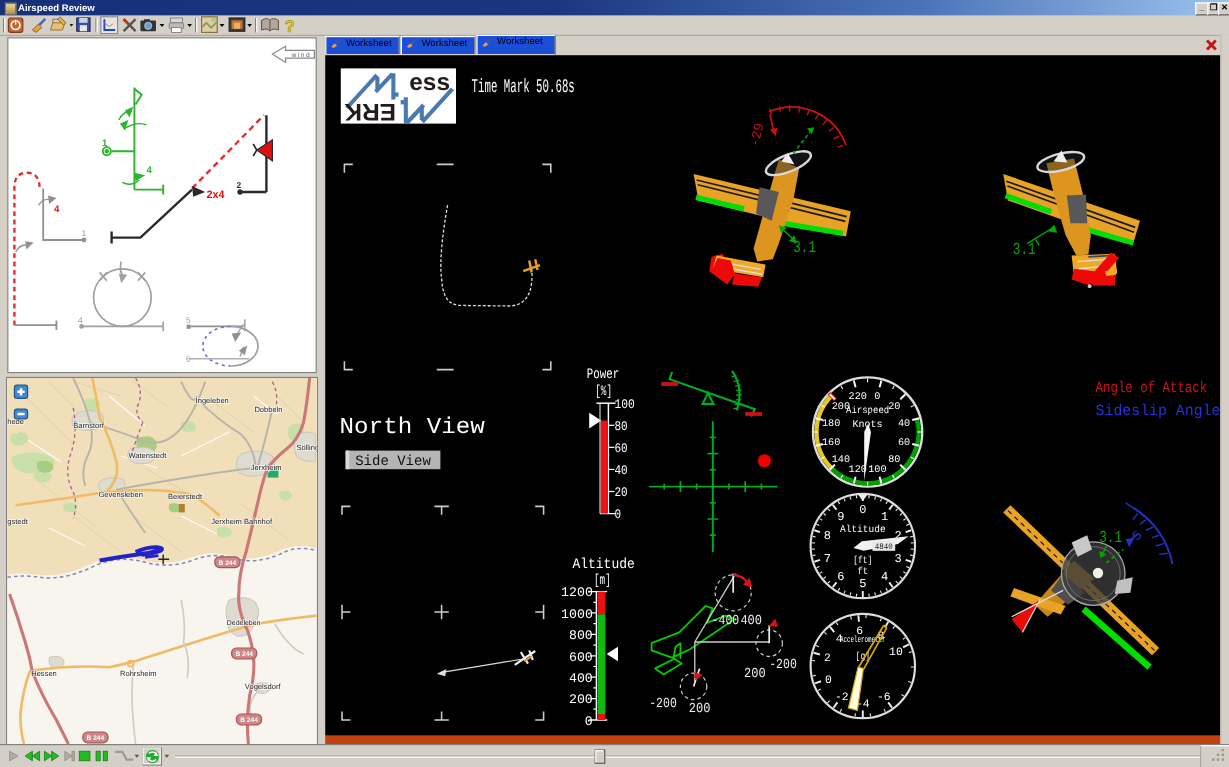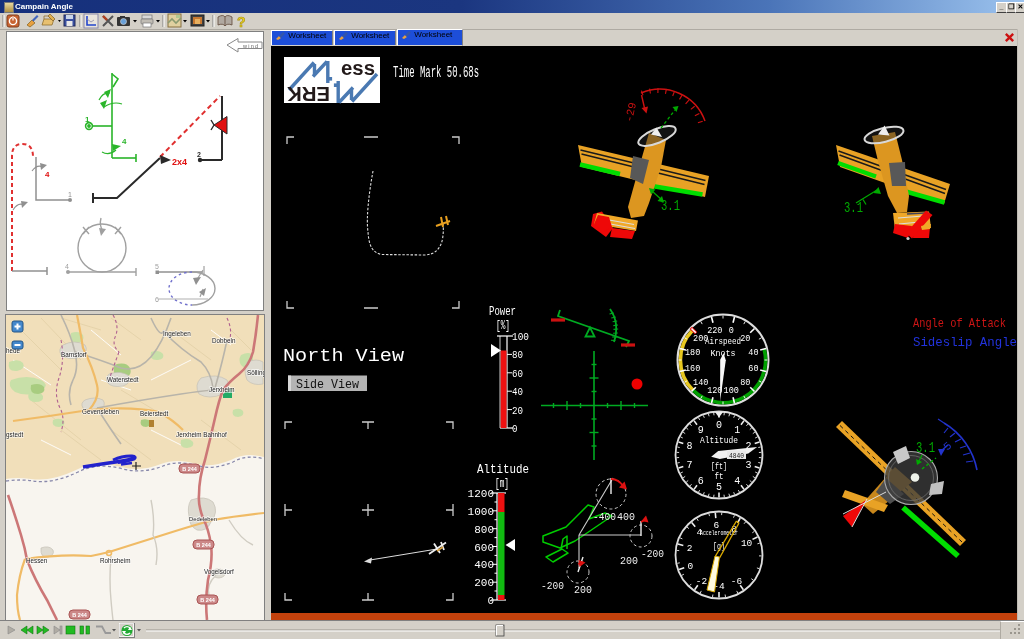--- a/index.html
+++ b/index.html
@@ -19,21 +19,21 @@
 svg{display:block;}
 text{font-family:"Liberation Mono",monospace;}
 .ls,.ls text{font-family:"Liberation Sans",sans-serif;}
 </style>
 </head>
 <body>
 <div id="root">
 
 <div class="abs" id="titlebar"></div>
 <div class="abs" style="left:4px;top:2px;width:8px;height:9px;background:linear-gradient(180deg,#e8d8a0,#b09040);border:1px solid #777;"></div>
-<div class="abs" id="titletext">Campain Angle</div>
+<div class="abs" id="titletext">Airspeed Review</div>
 <div class="abs winbtn" style="left:996px;">_</div>
 <div class="abs winbtn" style="left:1006px;">❐</div>
 <div class="abs winbtn" style="left:1015px;">✕</div>
 
 <div class="abs" id="toolbar"></div>
 <svg class="abs" style="left:0;top:13px" width="260" height="16" viewBox="0 0 260 16">
   <line x1="3" y1="2" x2="3" y2="14" stroke="#808080"></line>
       <line x1="4" y1="2" x2="4" y2="14" stroke="#fff"></line>
   <rect x="7" y="2" width="12" height="12" rx="2" fill="#c86432" stroke="#803c1e"></rect>
       <circle cx="13" cy="8" r="3.6" fill="none" stroke="#fff" stroke-width="1.4"></circle>

